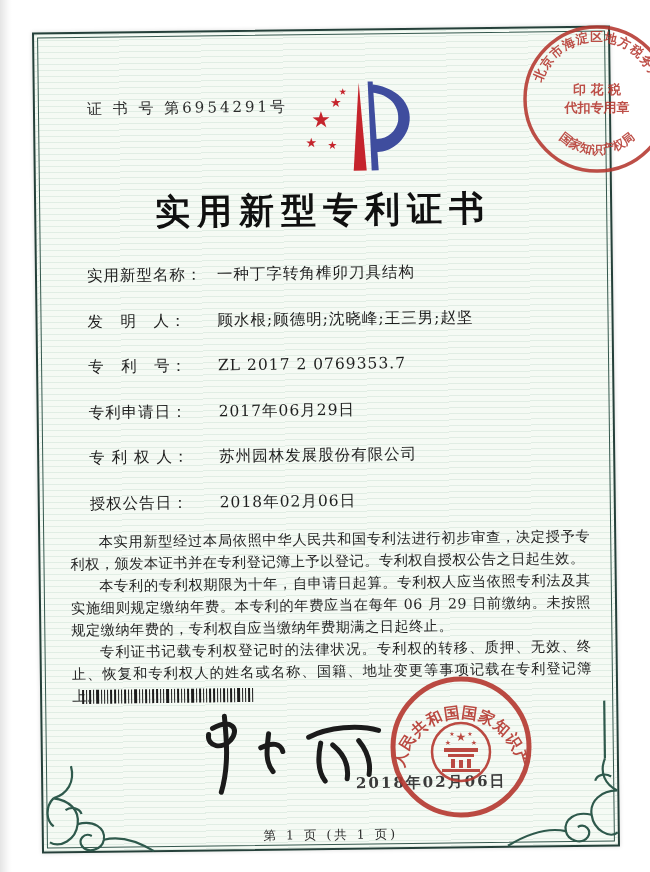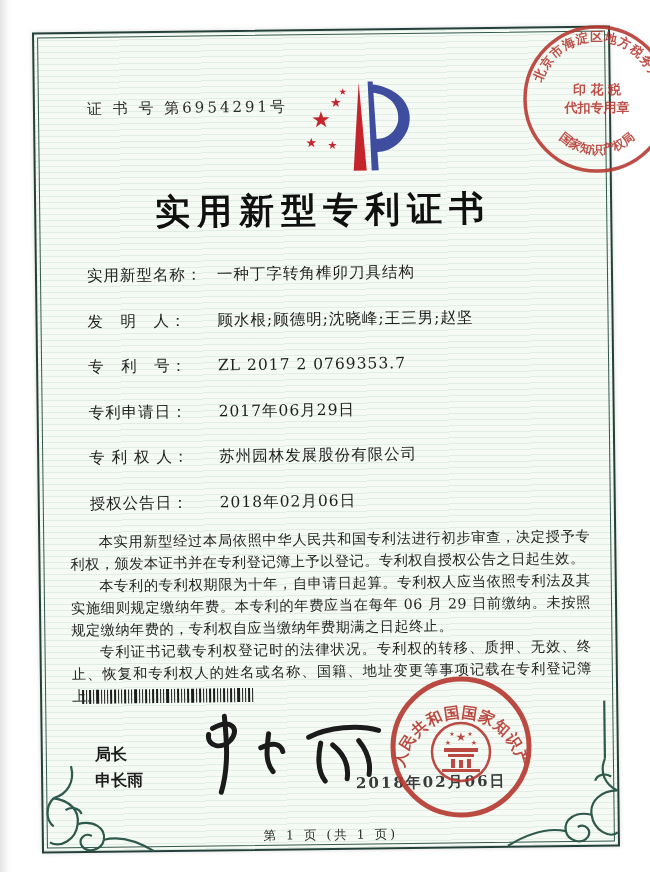--- a/index.html
+++ b/index.html
@@ -159,24 +159,20 @@
       <span style="width: 1px;"></span>
       <span style="width: 2px;"></span>
       <span style="width: 1px;"></span>
       <span style="width: 3px;"></span>
       <span style="width: 1px;"></span>
       <span style="width: 1px;"></span>
       <span style="width: 2px;"></span>
       <span style="width: 1px;"></span>
     </div>
 
-  <div class="director">
-    <div>局长</div>
-    <div>申长雨</div>
-  </div>
 
   <svg class="signature" viewBox="0 0 210 90" aria-hidden="true">
     <g fill="none" stroke="#1b1b1b" stroke-width="5" stroke-linecap="round">
       <path d="M30,18 C48,8 58,18 48,30 C40,39 24,37 26,24"></path>
       <path d="M42,6 C44,30 46,56 38,82"></path>
       <path d="M86,24 C84,40 82,52 90,62"></path>
       <path d="M78,38 C90,32 98,34 100,42"></path>
       <path d="M126,28 C146,18 176,16 196,22"></path>
       <path d="M138,34 C134,52 136,64 142,72"></path>
       <path d="M150,36 C162,46 166,58 164,70"></path>

